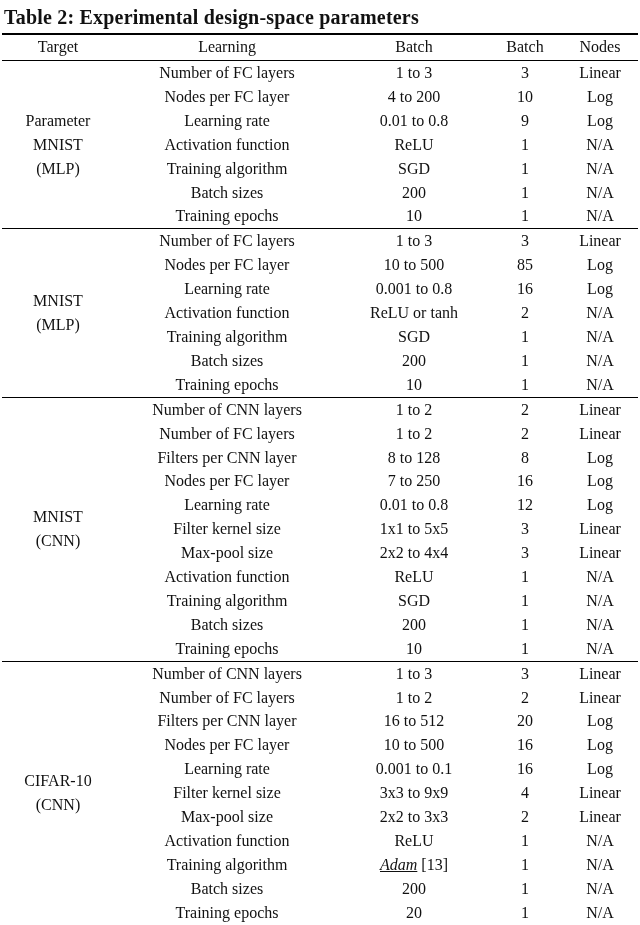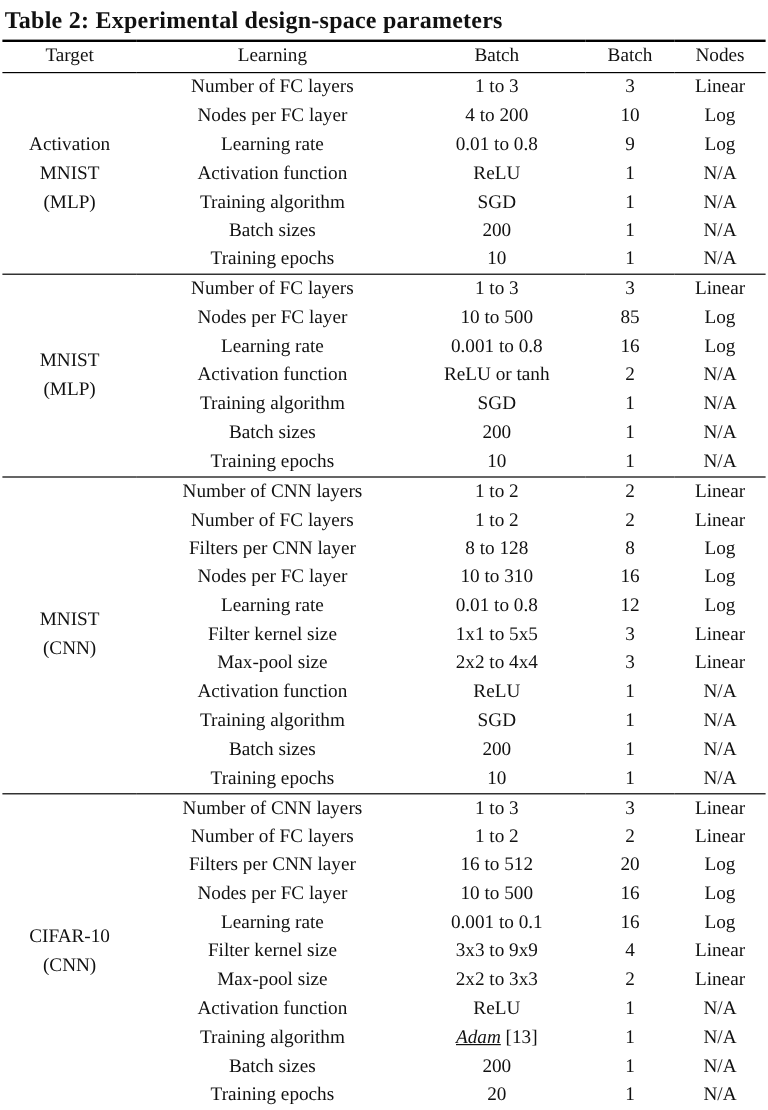--- a/index.html
+++ b/index.html
@@ -81,21 +81,21 @@
           <th>Target</th>
           <th>Learning</th>
           <th>Batch</th>
           <th>Batch</th>
           <th>Nodes</th>
         </tr>
     </thead>
     <tbody>
         <tr class="group-start">
           <td class="target-cell" rowspan="7">
-            <div>Activation</div>
+            <div>Parameter</div>
             <div>MNIST</div>
             <div>(MLP)</div>
           </td>
           <td>Number of FC layers</td>
           <td>1 to 3</td>
           <td>3</td>
           <td>Linear</td>
         </tr>
         <tr>
           <td>Nodes per FC layer</td>
@@ -196,21 +196,21 @@
           <td>Linear</td>
         </tr>
         <tr>
           <td>Filters per CNN layer</td>
           <td>8 to 128</td>
           <td>8</td>
           <td>Log</td>
         </tr>
         <tr>
           <td>Nodes per FC layer</td>
-          <td>10 to 310</td>
+          <td>7 to 250</td>
           <td>16</td>
           <td>Log</td>
         </tr>
         <tr>
           <td>Learning rate</td>
           <td>0.01 to 0.8</td>
           <td>12</td>
           <td>Log</td>
         </tr>
         <tr>

